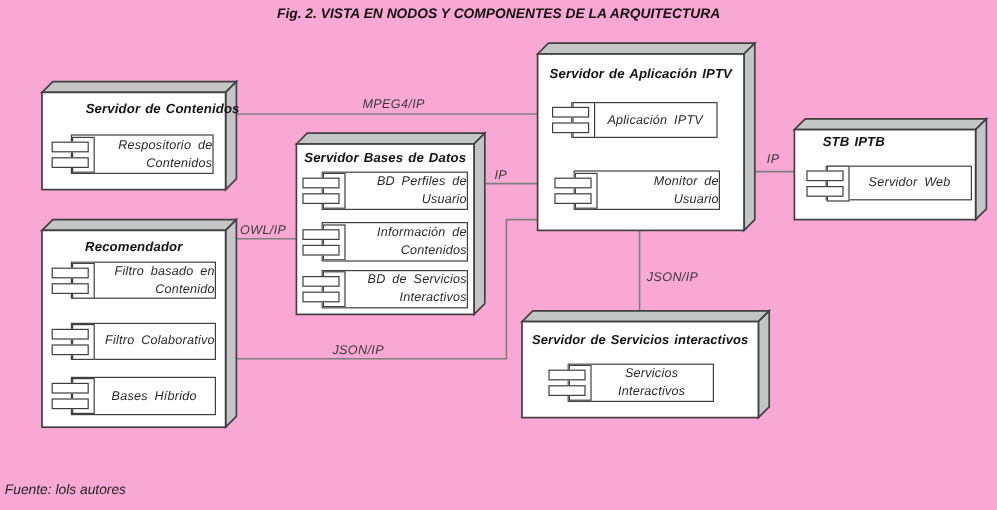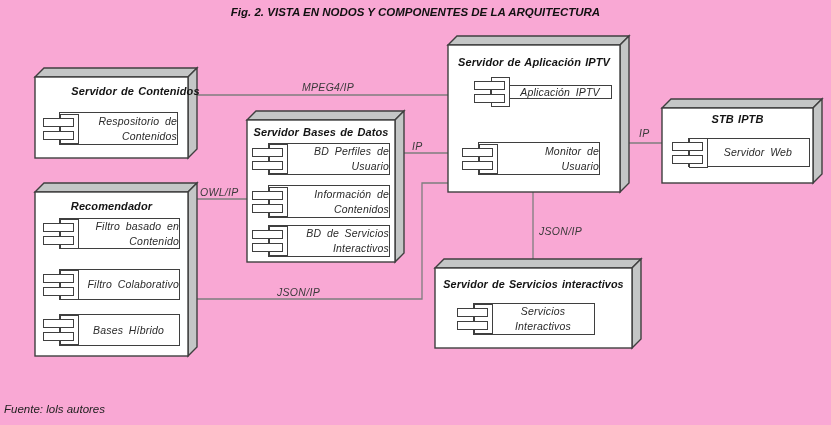--- a/index.html
+++ b/index.html
@@ -96,21 +96,21 @@
         <polygon points="632,268 641,259 641,339 632,348" fill="#c4c6c6"></polygon>
         <rect x="435" y="268" width="197" height="80" fill="#ffffff"></rect>
       </g>
     </g>
   </svg>
 
   <div class="node-title" style="left:35px;top:85px;width:153px;margin-left:24px;">Servidor de Contenidos</div>
   <div class="node-title" style="left:35px;top:200px;width:153px;">Recomendador</div>
   <div class="node-title" style="left:448px;top:56px;width:172px;">Servidor de Aplicación IPTV</div>
   <div class="node-title" style="left:247px;top:126px;width:148px;">Servidor Bases de Datos</div>
-  <div class="node-title" style="left:662px;top:113px;width:151px;">STB IPTB</div>
+  <div class="node-title" style="left:636px;top:113px;width:151px;">STB IPTB</div>
   <div class="node-title" style="left:435px;top:278px;width:197px;font-size:10.8px;">Servidor de Servicios interactivos</div>
 
   <div class="comp la" style="left:59px;top:112px;width:119px;height:33px">
     <span class="cicon">
         <i class="cbody"></i>
         <i class="ctab t1"></i>
         <i class="ctab t2"></i>
       </span>
     <span class="clbl">
         <span class="tl">Respositorio de</span>
@@ -177,21 +177,21 @@
         <i class="cbody"></i>
         <i class="ctab t1"></i>
         <i class="ctab t2"></i>
       </span>
     <span class="clbl">
         <span class="tl">BD de Servicios</span>
         <span class="tl">Interactivos</span>
       </span>
   </div>
 
-  <div class="comp ctr" style="left:490px;top:85px;width:122px;height:14px">
+  <div class="comp ctr" style="left:476px;top:85px;width:122px;height:30px">
     <span class="cicon">
         <i class="cbody"></i>
         <i class="ctab t1"></i>
         <i class="ctab t2"></i>
       </span>
     <span class="clbl">
         <span class="tl">Aplicación IPTV</span>
       </span>
   </div>
   <div class="comp la" style="left:478px;top:142px;width:122px;height:33px">

